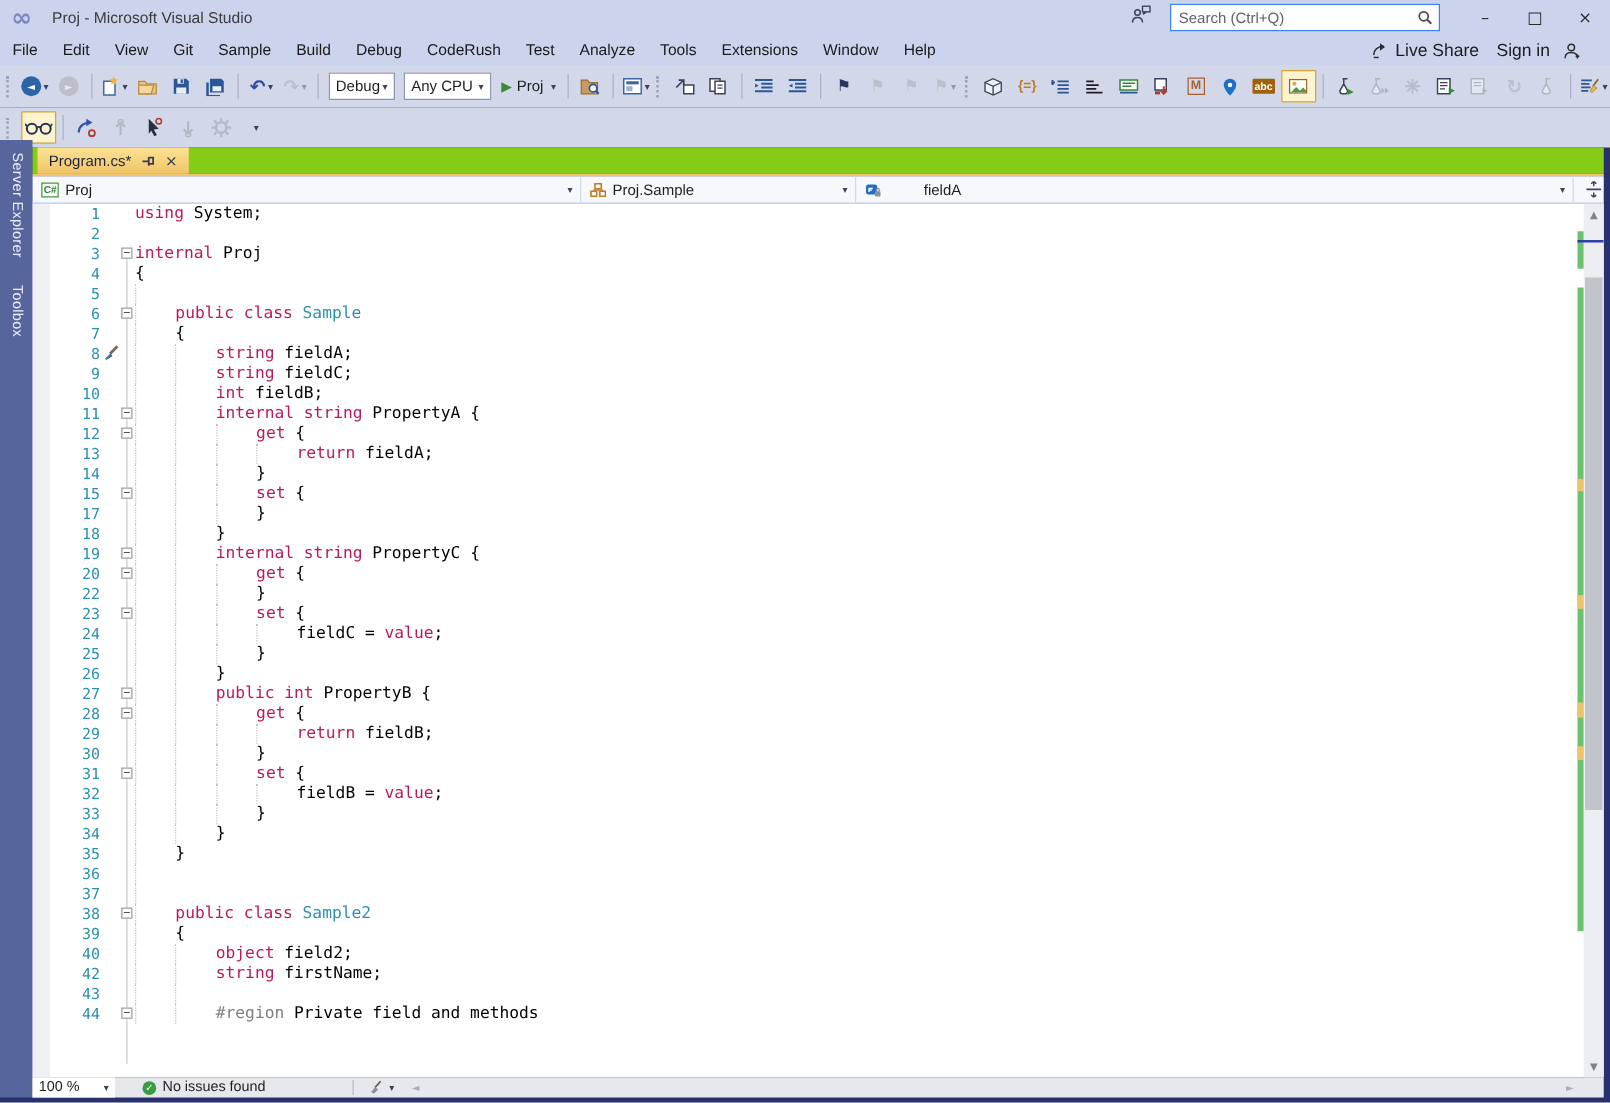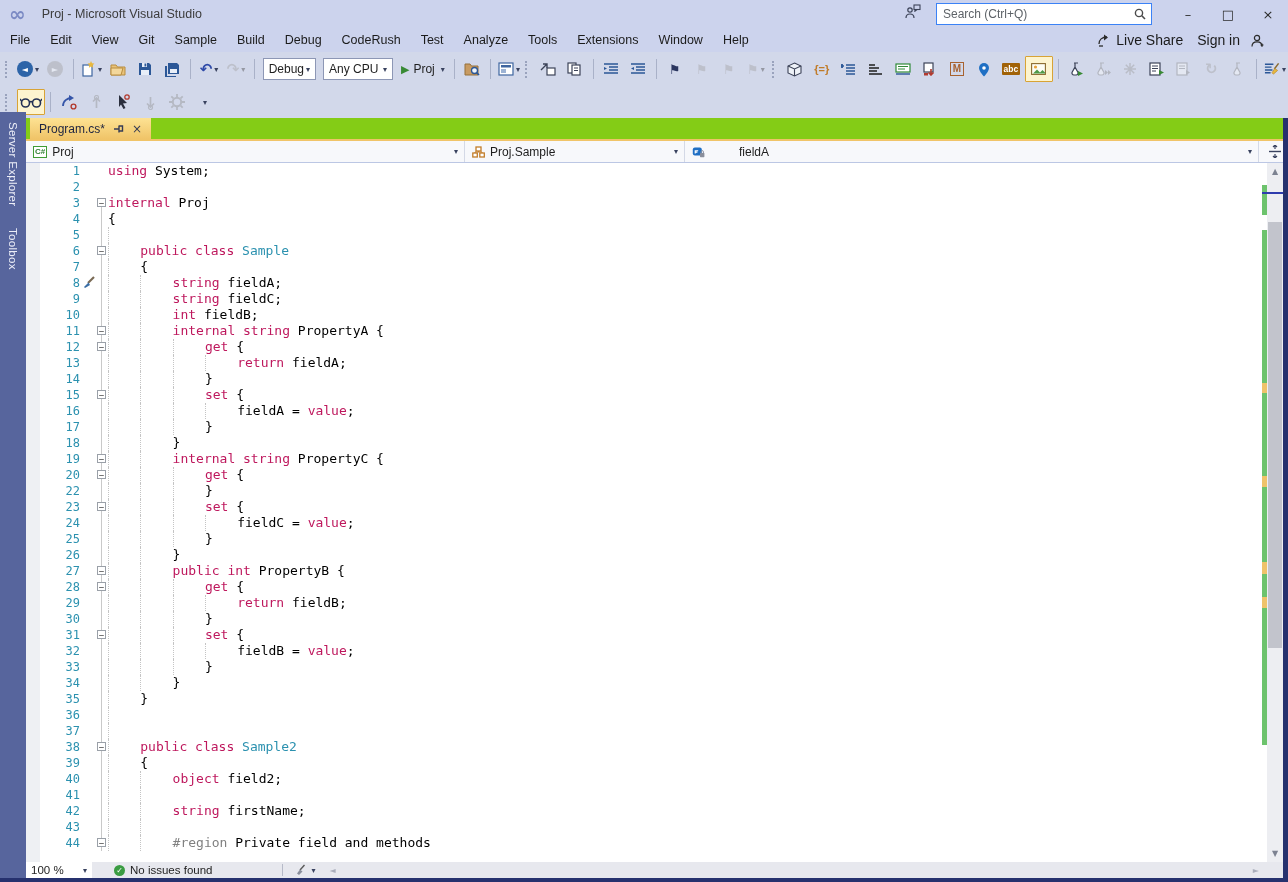--- a/index.html
+++ b/index.html
@@ -495,21 +495,20 @@
         <div class="crow"><span class="ln">6</span><span class="foldcol"><span class="foldbox">−</span></span><span class="ctext"><span class="guide"></span><span class="c-k">public</span><span class="c-p"> </span><span class="c-k">class</span><span class="c-p"> </span><span class="c-t">Sample</span></span></div>
         <div class="crow"><span class="ln">7</span><span class="foldcol"></span><span class="ctext"><span class="guide"></span><span class="c-p">{</span></span></div>
         <div class="crow"><span class="ln">8</span><span class="foldcol"></span><span class="ctext"><span class="guide"></span><span class="guide"></span><span class="c-k">string</span><span class="c-p"> fieldA;</span></span></div>
         <div class="crow"><span class="ln">9</span><span class="foldcol"></span><span class="ctext"><span class="guide"></span><span class="guide"></span><span class="c-k">string</span><span class="c-p"> fieldC;</span></span></div>
         <div class="crow"><span class="ln">10</span><span class="foldcol"></span><span class="ctext"><span class="guide"></span><span class="guide"></span><span class="c-k">int</span><span class="c-p"> fieldB;</span></span></div>
         <div class="crow"><span class="ln">11</span><span class="foldcol"><span class="foldbox">−</span></span><span class="ctext"><span class="guide"></span><span class="guide"></span><span class="c-k">internal</span><span class="c-p"> </span><span class="c-k">string</span><span class="c-p"> PropertyA {</span></span></div>
         <div class="crow"><span class="ln">12</span><span class="foldcol"><span class="foldbox">−</span></span><span class="ctext"><span class="guide"></span><span class="guide"></span><span class="guide"></span><span class="c-k">get</span><span class="c-p"> {</span></span></div>
         <div class="crow"><span class="ln">13</span><span class="foldcol"></span><span class="ctext"><span class="guide"></span><span class="guide"></span><span class="guide"></span><span class="guide"></span><span class="c-k">return</span><span class="c-p"> fieldA;</span></span></div>
         <div class="crow"><span class="ln">14</span><span class="foldcol"></span><span class="ctext"><span class="guide"></span><span class="guide"></span><span class="guide"></span><span class="c-p">}</span></span></div>
         <div class="crow"><span class="ln">15</span><span class="foldcol"><span class="foldbox">−</span></span><span class="ctext"><span class="guide"></span><span class="guide"></span><span class="guide"></span><span class="c-k">set</span><span class="c-p"> {</span></span></div>
-        <div class="crow"><span class="ln">16</span><span class="foldcol"></span><span class="ctext"><span class="guide"></span><span class="guide"></span><span class="guide"></span><span class="guide"></span><span class="c-p">fieldA = </span><span class="c-k">value</span><span class="c-p">;</span></span></div>
         <div class="crow"><span class="ln">17</span><span class="foldcol"></span><span class="ctext"><span class="guide"></span><span class="guide"></span><span class="guide"></span><span class="c-p">}</span></span></div>
         <div class="crow"><span class="ln">18</span><span class="foldcol"></span><span class="ctext"><span class="guide"></span><span class="guide"></span><span class="c-p">}</span></span></div>
         <div class="crow"><span class="ln">19</span><span class="foldcol"><span class="foldbox">−</span></span><span class="ctext"><span class="guide"></span><span class="guide"></span><span class="c-k">internal</span><span class="c-p"> </span><span class="c-k">string</span><span class="c-p"> PropertyC {</span></span></div>
         <div class="crow"><span class="ln">20</span><span class="foldcol"><span class="foldbox">−</span></span><span class="ctext"><span class="guide"></span><span class="guide"></span><span class="guide"></span><span class="c-k">get</span><span class="c-p"> {</span></span></div>
         <div class="crow"><span class="ln">22</span><span class="foldcol"></span><span class="ctext"><span class="guide"></span><span class="guide"></span><span class="guide"></span><span class="c-p">}</span></span></div>
         <div class="crow"><span class="ln">23</span><span class="foldcol"><span class="foldbox">−</span></span><span class="ctext"><span class="guide"></span><span class="guide"></span><span class="guide"></span><span class="c-k">set</span><span class="c-p"> {</span></span></div>
         <div class="crow"><span class="ln">24</span><span class="foldcol"></span><span class="ctext"><span class="guide"></span><span class="guide"></span><span class="guide"></span><span class="guide"></span><span class="c-p">fieldC = </span><span class="c-k">value</span><span class="c-p">;</span></span></div>
         <div class="crow"><span class="ln">25</span><span class="foldcol"></span><span class="ctext"><span class="guide"></span><span class="guide"></span><span class="guide"></span><span class="c-p">}</span></span></div>
         <div class="crow"><span class="ln">26</span><span class="foldcol"></span><span class="ctext"><span class="guide"></span><span class="guide"></span><span class="c-p">}</span></span></div>
         <div class="crow"><span class="ln">27</span><span class="foldcol"><span class="foldbox">−</span></span><span class="ctext"><span class="guide"></span><span class="guide"></span><span class="c-k">public</span><span class="c-p"> </span><span class="c-k">int</span><span class="c-p"> PropertyB {</span></span></div>
@@ -519,21 +518,20 @@
         <div class="crow"><span class="ln">31</span><span class="foldcol"><span class="foldbox">−</span></span><span class="ctext"><span class="guide"></span><span class="guide"></span><span class="guide"></span><span class="c-k">set</span><span class="c-p"> {</span></span></div>
         <div class="crow"><span class="ln">32</span><span class="foldcol"></span><span class="ctext"><span class="guide"></span><span class="guide"></span><span class="guide"></span><span class="guide"></span><span class="c-p">fieldB = </span><span class="c-k">value</span><span class="c-p">;</span></span></div>
         <div class="crow"><span class="ln">33</span><span class="foldcol"></span><span class="ctext"><span class="guide"></span><span class="guide"></span><span class="guide"></span><span class="c-p">}</span></span></div>
         <div class="crow"><span class="ln">34</span><span class="foldcol"></span><span class="ctext"><span class="guide"></span><span class="guide"></span><span class="c-p">}</span></span></div>
         <div class="crow"><span class="ln">35</span><span class="foldcol"></span><span class="ctext"><span class="guide"></span><span class="c-p">}</span></span></div>
         <div class="crow"><span class="ln">36</span><span class="foldcol"></span><span class="ctext"><span class="guide"></span></span></div>
         <div class="crow"><span class="ln">37</span><span class="foldcol"></span><span class="ctext"><span class="guide"></span></span></div>
         <div class="crow"><span class="ln">38</span><span class="foldcol"><span class="foldbox">−</span></span><span class="ctext"><span class="guide"></span><span class="c-k">public</span><span class="c-p"> </span><span class="c-k">class</span><span class="c-p"> </span><span class="c-t">Sample2</span></span></div>
         <div class="crow"><span class="ln">39</span><span class="foldcol"></span><span class="ctext"><span class="guide"></span><span class="c-p">{</span></span></div>
         <div class="crow"><span class="ln">40</span><span class="foldcol"></span><span class="ctext"><span class="guide"></span><span class="guide"></span><span class="c-k">object</span><span class="c-p"> field2;</span></span></div>
-        <div class="crow"><span class="ln">41</span><span class="foldcol"></span><span class="ctext"><span class="guide"></span><span class="guide"></span></span></div>
         <div class="crow"><span class="ln">42</span><span class="foldcol"></span><span class="ctext"><span class="guide"></span><span class="guide"></span><span class="c-k">string</span><span class="c-p"> firstName;</span></span></div>
         <div class="crow"><span class="ln">43</span><span class="foldcol"></span><span class="ctext"><span class="guide"></span><span class="guide"></span></span></div>
         <div class="crow"><span class="ln">44</span><span class="foldcol"><span class="foldbox">−</span></span><span class="ctext"><span class="guide"></span><span class="guide"></span><span class="c-d">#region</span><span class="c-p"> Private field and methods</span></span></div>
       </div>
     <svg class="pencil" viewBox="0 0 14 14" width="14" height="14" style="top: 113px;">
         <path d="M12 1L6 7" stroke="#7a6a55" stroke-width="2.2"></path>
         <path d="M6.5 6.5L8 9 3 12l-1-1z" fill="#3a6ea5"></path>
       </svg>
     <div class="vmarks">
         <div class="mk g" style="top: 22px; height: 30px;"></div>

